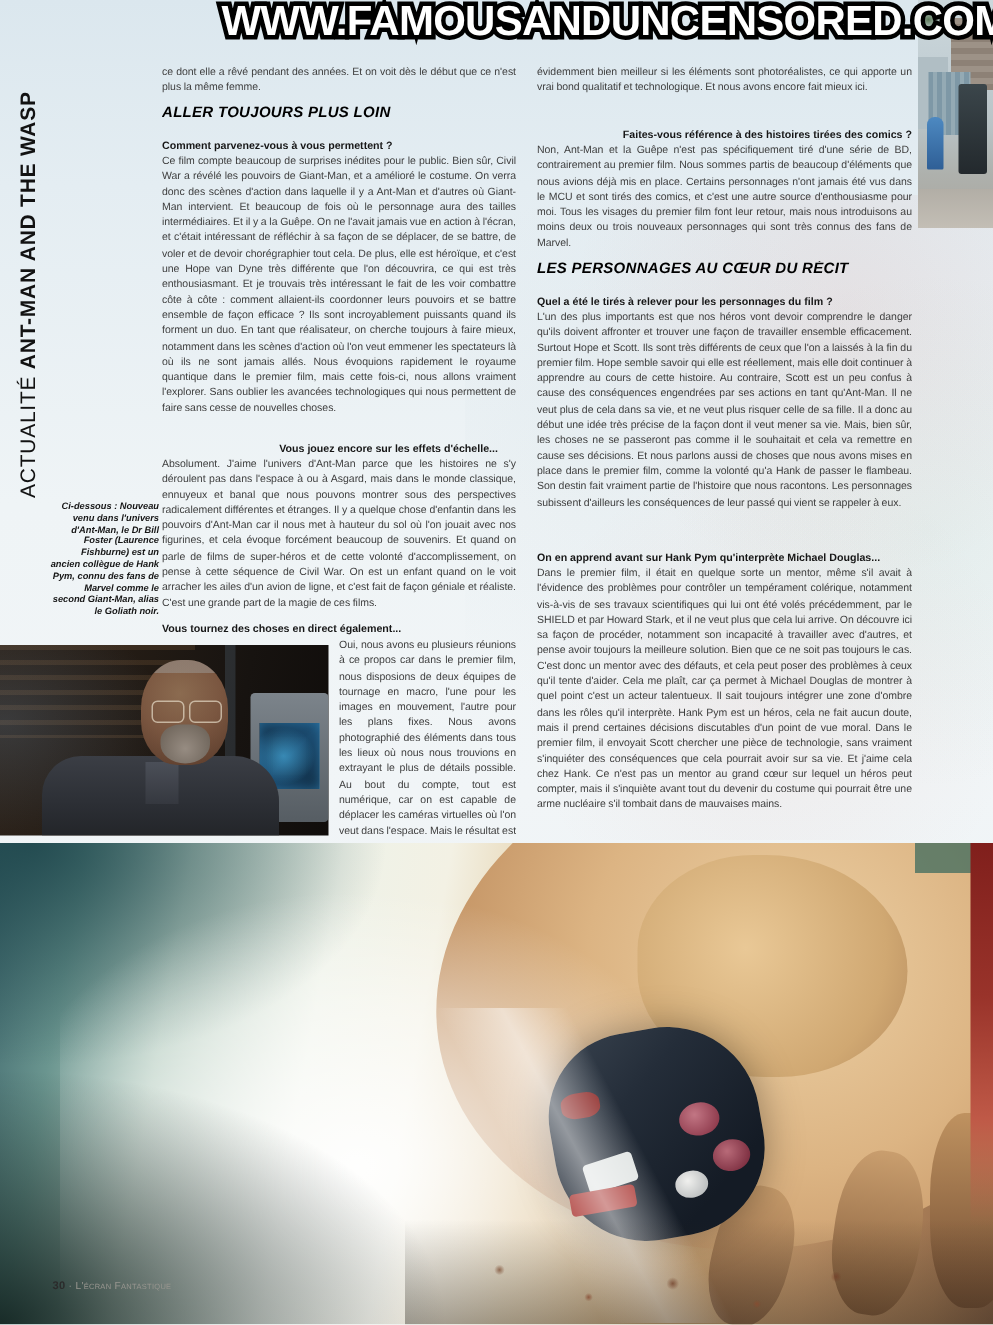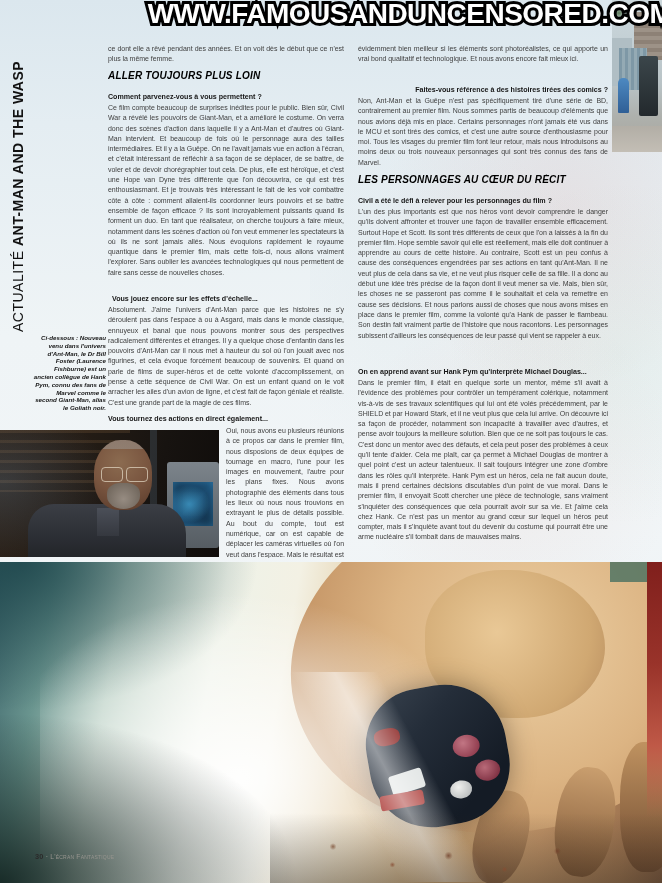--- a/index.html
+++ b/index.html
@@ -161,24 +161,24 @@
   <span class="ttl">ANT-MAN AND THE WASP</span>
 </div>
 
 <div class="para" style="left:108px;top:44px;width:236px;height:23px;">ce dont elle a rêvé pendant des années. Et on voit dès le début que ce n'est plus la même femme.</div>
 
 <div class="h" style="left:108px;top:70px;width:236px;height:17px;">ALLER TOUJOURS PLUS LOIN</div>
 
 <div class="q" style="left:108px;top:92px;width:236px;height:11px;">Comment parvenez-vous à vous permettent ?</div>
 <div class="para" style="left:108px;top:103px;width:236px;height:189px;">Ce film compte beaucoup de surprises inédites pour le public. Bien sûr, Civil War a révélé les pouvoirs de Giant-Man, et a amélioré le costume. On verra donc des scènes d'action dans laquelle il y a Ant-Man et d'autres où Giant-Man intervient. Et beaucoup de fois où le personnage aura des tailles intermédiaires. Et il y a la Guêpe. On ne l'avait jamais vue en action à l'écran, et c'était intéressant de réfléchir à sa façon de se déplacer, de se battre, de voler et de devoir chorégraphier tout cela. De plus, elle est héroïque, et c'est une Hope van Dyne très différente que l'on découvrira, ce qui est très enthousiasmant. Et je trouvais très intéressant le fait de les voir combattre côte à côte : comment allaient-ils coordonner leurs pouvoirs et se battre ensemble de façon efficace ? Ils sont incroyablement puissants quand ils forment un duo. En tant que réalisateur, on cherche toujours à faire mieux, notamment dans les scènes d'action où l'on veut emmener les spectateurs là où ils ne sont jamais allés. Nous évoquions rapidement le royaume quantique dans le premier film, mais cette fois-ci, nous allons vraiment l'explorer. Sans oublier les avancées technologiques qui nous permettent de faire sans cesse de nouvelles choses.</div>
 
-<div class="q" style="left:112px;top:294px;width:236px;height:11px;">Vous jouez encore sur les effets d'échelle...</div>
+<div class="q" style="left:96px;top:294px;width:236px;height:11px;text-align:right;">Vous jouez encore sur les effets d'échelle...</div>
 <div class="para" style="left:108px;top:305px;width:236px;height:107px;">Absolument. J'aime l'univers d'Ant-Man parce que les histoires ne s'y déroulent pas dans l'espace à ou à Asgard, mais dans le monde classique, ennuyeux et banal que nous pouvons montrer sous des perspectives radicalement différentes et étranges. Il y a quelque chose d'enfantin dans les pouvoirs d'Ant-Man car il nous met à hauteur du sol où l'on jouait avec nos figurines, et cela évoque forcément beaucoup de souvenirs. Et quand on parle de films de super-héros et de cette volonté d'accomplissement, on pense à cette séquence de Civil War. On est un enfant quand on le voit arracher les ailes d'un avion de ligne, et c'est fait de façon géniale et réaliste. C'est une grande part de la magie de ces films.</div>
 
-<div class="q" style="left:108px;top:414px;width:236px;height:11px;">Vous tournez des actions en direct également...</div>
+<div class="q" style="left:108px;top:414px;width:236px;height:11px;">Vous tournez des choses en direct également...</div>
 <div class="para" style="left:226px;top:426px;width:118px;height:132px;">Oui, nous avons eu plusieurs réunions à ce propos car dans le premier film, nous disposions de deux équipes de tournage en macro, l'une pour les images en mouvement, l'autre pour les plans fixes. Nous avons photographié des éléments dans tous les lieux où nous nous trouvions en extrayant le plus de détails possible. Au bout du compte, tout est numérique, car on est capable de déplacer les caméras virtuelles où l'on veut dans l'espace. Mais le résultat est</div>
 
 <div class="caption">Ci-dessous : Nouveau venu dans l'univers d'Ant-Man, le Dr Bill Foster (Laurence Fishburne) est un ancien collègue de Hank Pym, connu des fans de Marvel comme le second Giant-Man, alias le Goliath noir.</div>
 
 <div class="foster">
   <div class="wood"></div>
   <div class="rim"></div>
   <div class="doorlight"></div>
   <div class="monitor"></div>
   <div class="screen"></div>
@@ -190,21 +190,21 @@
   <div class="beard"></div>
 </div>
 
 <div class="para" style="left:358px;top:44px;width:250px;height:33px;">évidemment bien meilleur si les éléments sont photoréalistes, ce qui apporte un vrai bond qualitatif et technologique. Et nous avons encore fait mieux ici.</div>
 
 <div class="q" style="left:358px;top:85px;width:250px;height:11px;text-align:right;">Faites-vous référence à des histoires tirées des comics ?</div>
 <div class="para" style="left:358px;top:96px;width:250px;height:76px;">Non, Ant-Man et la Guêpe n'est pas spécifiquement tiré d'une série de BD, contrairement au premier film. Nous sommes partis de beaucoup d'éléments que nous avions déjà mis en place. Certains personnages n'ont jamais été vus dans le MCU et sont tirés des comics, et c'est une autre source d'enthousiasme pour moi. Tous les visages du premier film font leur retour, mais nous introduisons au moins deux ou trois nouveaux personnages qui sont très connus des fans de Marvel.</div>
 
 <div class="h" style="left:358px;top:174px;width:252px;height:17px;">LES PERSONNAGES AU CŒUR DU RÉCIT</div>
 
-<div class="q" style="left:358px;top:196px;width:250px;height:11px;">Civil a été le défi à relever pour les personnages du film ?</div>
+<div class="q" style="left:358px;top:196px;width:250px;height:11px;">Quel a été le tirés à relever pour les personnages du film ?</div>
 <div class="para" style="left:358px;top:207px;width:250px;height:158px;">L'un des plus importants est que nos héros vont devoir comprendre le danger qu'ils doivent affronter et trouver une façon de travailler ensemble efficacement. Surtout Hope et Scott. Ils sont très différents de ceux que l'on a laissés à la fin du premier film. Hope semble savoir qui elle est réellement, mais elle doit continuer à apprendre au cours de cette histoire. Au contraire, Scott est un peu confus à cause des conséquences engendrées par ses actions en tant qu'Ant-Man. Il ne veut plus de cela dans sa vie, et ne veut plus risquer celle de sa fille. Il a donc au début une idée très précise de la façon dont il veut mener sa vie. Mais, bien sûr, les choses ne se passeront pas comme il le souhaitait et cela va remettre en cause ses décisions. Et nous parlons aussi de choses que nous avons mises en place dans le premier film, comme la volonté qu'a Hank de passer le flambeau. Son destin fait vraiment partie de l'histoire que nous racontons. Les personnages subissent d'ailleurs les conséquences de leur passé qui vient se rappeler à eux.</div>
 
 <div class="q" style="left:358px;top:367px;width:250px;height:11px;">On en apprend avant sur Hank Pym qu'interprète Michael Douglas...</div>
 <div class="para" style="left:358px;top:378px;width:250px;height:180px;">Dans le premier film, il était en quelque sorte un mentor, même s'il avait à l'évidence des problèmes pour contrôler un tempérament colérique, notamment vis-à-vis de ses travaux scientifiques qui lui ont été volés précédemment, par le SHIELD et par Howard Stark, et il ne veut plus que cela lui arrive. On découvre ici sa façon de procéder, notamment son incapacité à travailler avec d'autres, et pense avoir toujours la meilleure solution. Bien que ce ne soit pas toujours le cas. C'est donc un mentor avec des défauts, et cela peut poser des problèmes à ceux qu'il tente d'aider. Cela me plaît, car ça permet à Michael Douglas de montrer à quel point c'est un acteur talentueux. Il sait toujours intégrer une zone d'ombre dans les rôles qu'il interprète. Hank Pym est un héros, cela ne fait aucun doute, mais il prend certaines décisions discutables d'un point de vue moral. Dans le premier film, il envoyait Scott chercher une pièce de technologie, sans vraiment s'inquiéter des conséquences que cela pourrait avoir sur sa vie. Et j'aime cela chez Hank. Ce n'est pas un mentor au grand cœur sur lequel un héros peut compter, mais il s'inquiète avant tout du devenir du costume qui pourrait être une arme nucléaire s'il tombait dans de mauvaises mains.</div>
 
 <div class="quantum">
   <div class="tardibody"></div>
   <div class="tardihead"></div>
   <div class="leg1"></div>
   <div class="leg2"></div>

